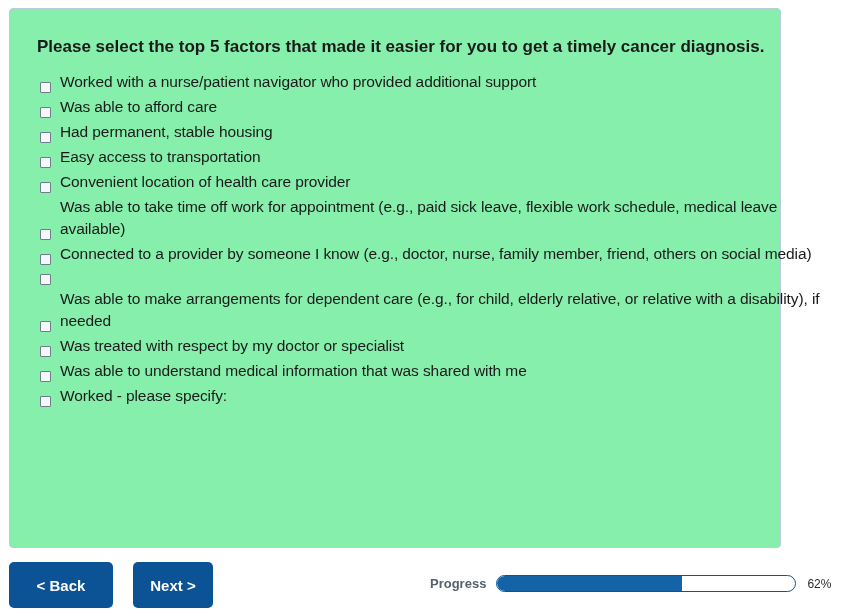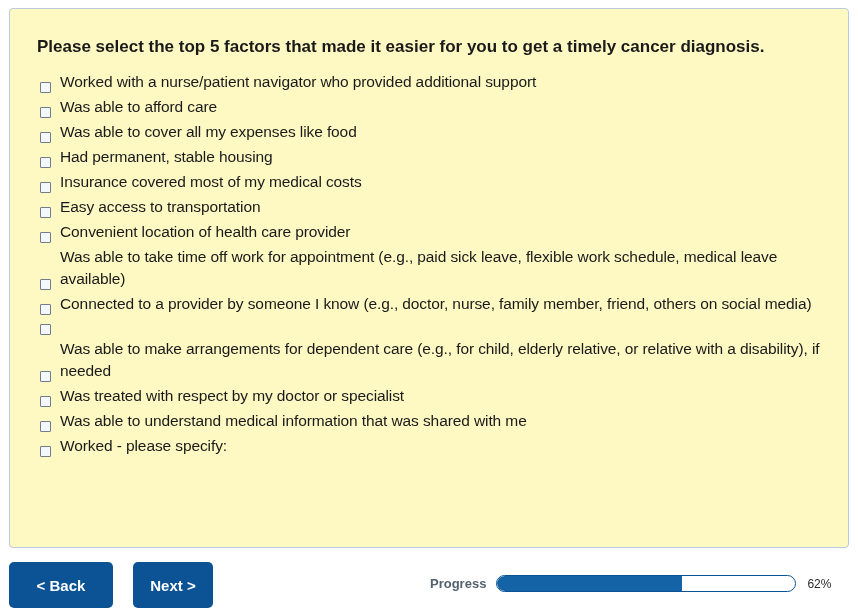--- a/index.html
+++ b/index.html
@@ -10,23 +10,23 @@
     width: 858px;
     height: 616px;
     background: #ffffff;
     font-family: "Liberation Sans", sans-serif;
     overflow: hidden;
   }
   .survey-panel {
     position: absolute;
     left: 9px;
     top: 8px;
-    width: 840px;
+    width: 772px;
     height: 540px;
-    background: #fef9c3;
+    background: #86efac;
     border: 1px solid #b9cadd;
     border-radius: 4px;
     box-sizing: border-box;
   }
   .question-title {
     position: absolute;
     left: 27px;
     top: 27px;
     width: 790px;
     font-size: 17px;
@@ -138,29 +138,21 @@
       <div class="option-row">
         <span class="checkbox"></span>
         <span class="option-label">Worked with a nurse/patient navigator who provided additional support</span>
       </div>
       <div class="option-row">
         <span class="checkbox"></span>
         <span class="option-label">Was able to afford care</span>
       </div>
       <div class="option-row">
         <span class="checkbox"></span>
-        <span class="option-label">Was able to cover all my expenses like food</span>
-      </div>
-      <div class="option-row">
-        <span class="checkbox"></span>
         <span class="option-label">Had permanent, stable housing</span>
-      </div>
-      <div class="option-row">
-        <span class="checkbox"></span>
-        <span class="option-label">Insurance covered most of my medical costs</span>
       </div>
       <div class="option-row">
         <span class="checkbox"></span>
         <span class="option-label">Easy access to transportation</span>
       </div>
       <div class="option-row">
         <span class="checkbox"></span>
         <span class="option-label">Convenient location of health care provider</span>
       </div>
       <div class="option-row">

